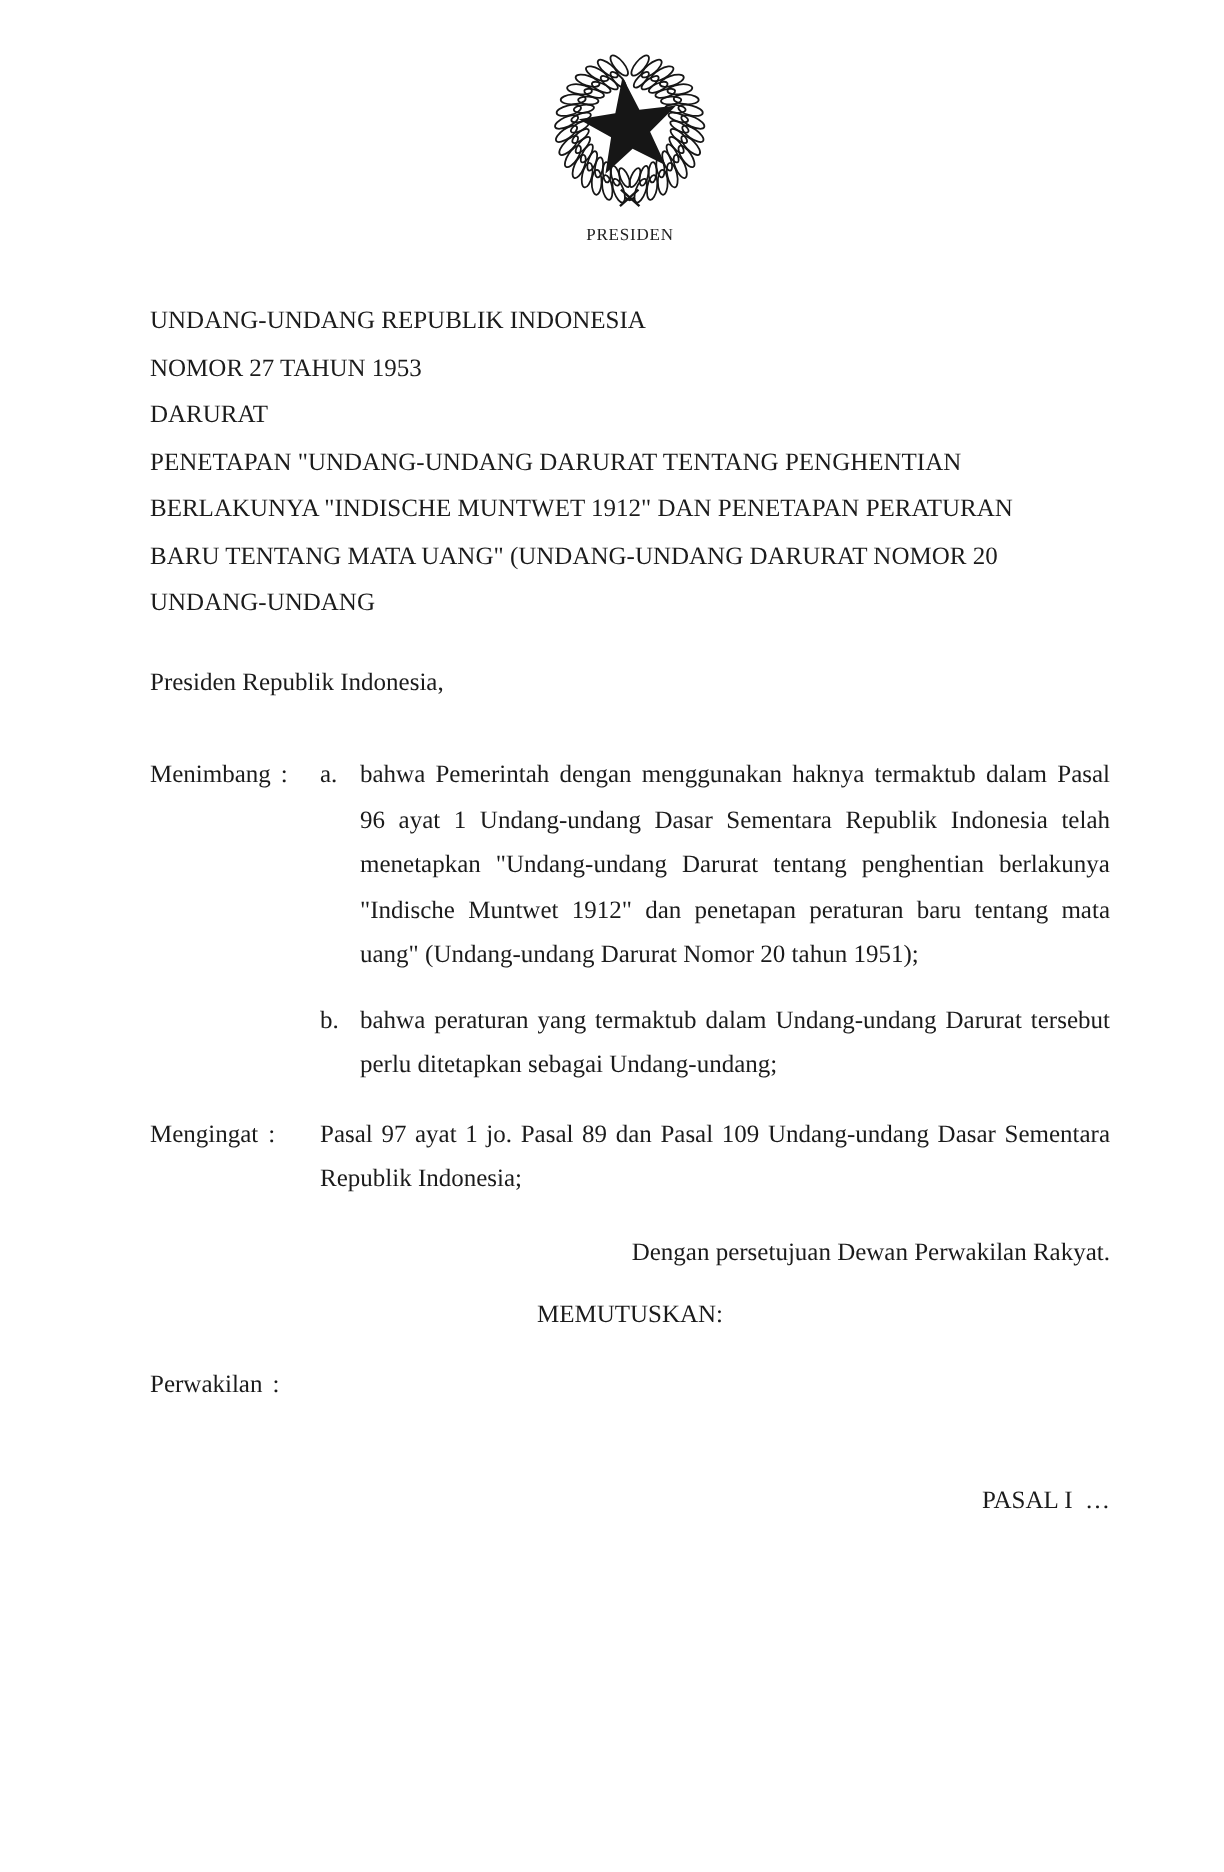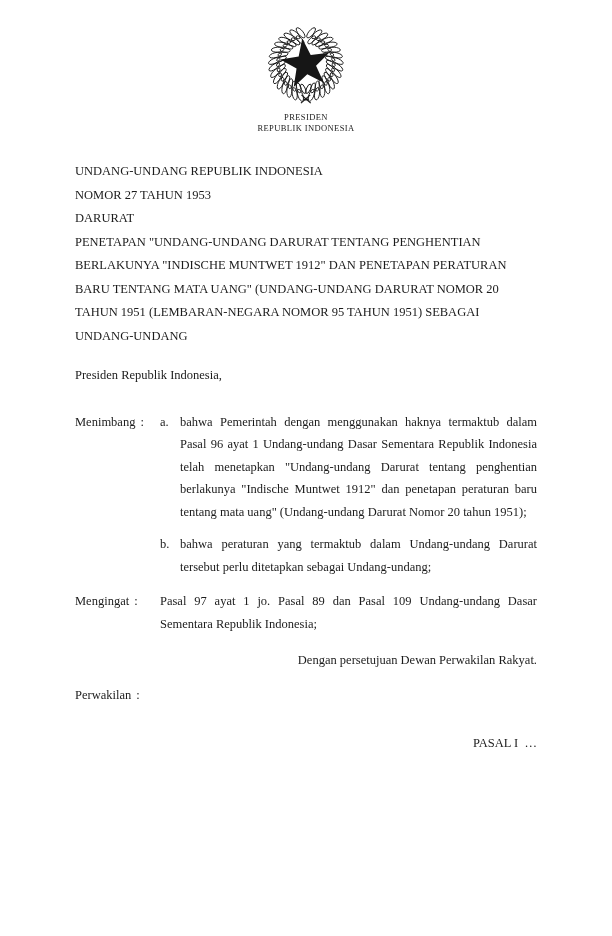--- a/index.html
+++ b/index.html
@@ -6,21 +6,21 @@
   .page {
     position: relative;
     width: 612px;
     height: 844px;
     margin: 0;
     background: #ffffff;
     color: #1b1b1b;
     font-family: "Liberation Serif", serif;
     font-size: 12.5px;
     box-sizing: border-box;
-    padding: 26px 75px 0 75px;
+    padding: 26px 57px 0 75px;
     overflow: hidden;
   }
   .emblem-wrap { text-align: center; }
   svg.emblem { display: block; margin: 0 auto; height: 82px; }
   .agency {
     text-align: center;
     font-size: 8.5px;
     line-height: 11px;
     letter-spacing: 0.4px;
     margin-top: 4px;
@@ -55,21 +55,21 @@
     margin-top: 14px;
     text-align: right;
     line-height: 22.5px;
   }
   .decision {
     margin-top: 9px;
     text-align: center;
     line-height: 22.5px;
   }
   .catchword {
-    margin-top: 26px;
+    margin-top: 36px;
     text-align: right;
     line-height: 22.5px;
     white-space: pre;
   }
 </style>
 </head>
 <body>
 
 <div class="page">
 
@@ -143,32 +143,30 @@
         </g>
       <polygon id="star" fill="#161616" points="44.31,12.76 52.98,29.64 71.82,27.38 58.44,40.84 66.41,58.06 49.48,49.50 35.56,62.40 38.47,43.65 21.90,34.40 40.64,31.37"></polygon>
       <g stroke="#161616" stroke-width="1.2" fill="none">
         <path d="M43.5 70.5 L53 79"></path>
         <path d="M52.5 70.5 L43 79"></path>
         <path d="M45.5 74.5 q2.5 2.5 5 0"></path>
       </g>
     </svg>
     <div class="agency">
       <div>PRESIDEN</div>
-      <div>REPUBLIK INDONESIA</div>
     </div>
   </div>
 
   <div class="title-block">
     <div class="title-line">UNDANG-UNDANG REPUBLIK INDONESIA</div>
     <div class="title-line">NOMOR 27 TAHUN 1953</div>
     <div class="title-line">DARURAT</div>
     <div class="title-line">PENETAPAN "UNDANG-UNDANG DARURAT TENTANG PENGHENTIAN</div>
     <div class="title-line">BERLAKUNYA "INDISCHE MUNTWET 1912" DAN PENETAPAN PERATURAN</div>
     <div class="title-line">BARU TENTANG MATA UANG" (UNDANG-UNDANG DARURAT NOMOR 20</div>
-    <div class="title-line">TAHUN 1951 (LEMBARAN-NEGARA NOMOR 95 TAHUN 1951) SEBAGAI</div>
     <div class="title-line">UNDANG-UNDANG</div>
   </div>
 
   <div class="preamble">Presiden Republik Indonesia,</div>
 
   <div class="row menimbang-row">
     <div class="row-label">
       <span>Menimbang</span><span class="colon">:</span>
     </div>
     <div class="row-content">
@@ -185,20 +183,21 @@
 
   <div class="row mengingat-row">
     <div class="row-label">
       <span>Mengingat</span><span class="colon">:</span>
     </div>
     <div class="row-content">Pasal 97 ayat 1 jo. Pasal 89 dan Pasal 109 Undang-undang Dasar Sementara Republik Indonesia;</div>
   </div>
 
   <div class="agreement">Dengan persetujuan Dewan Perwakilan Rakyat.</div>
 
+  <div class="decision">MEMUTUSKAN:</div>
 
   <div class="row menetapkan-row">
     <div class="row-label">
       <span>Perwakilan</span><span class="colon">:</span>
     </div>
   </div>
 
   <div class="catchword">PASAL I  …</div>
 
 </div>

